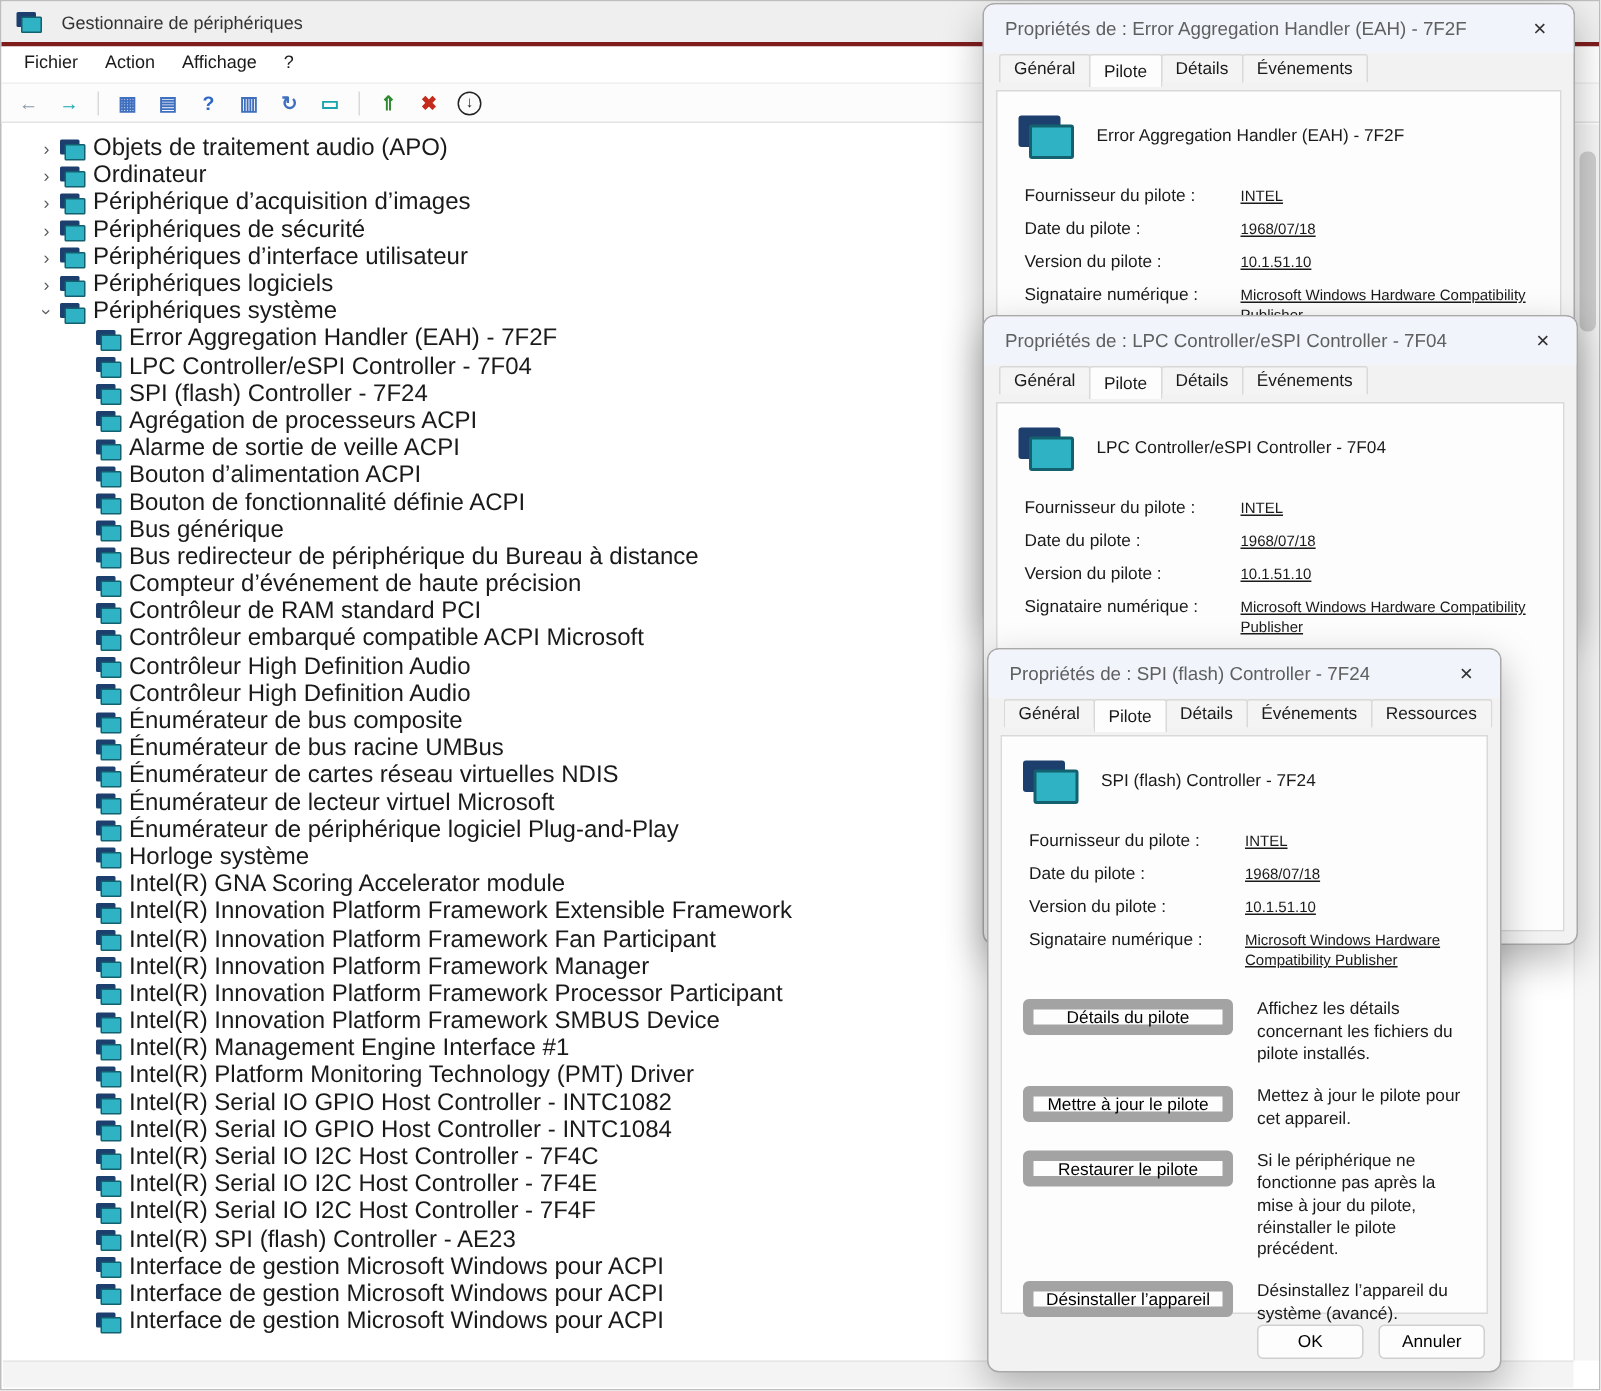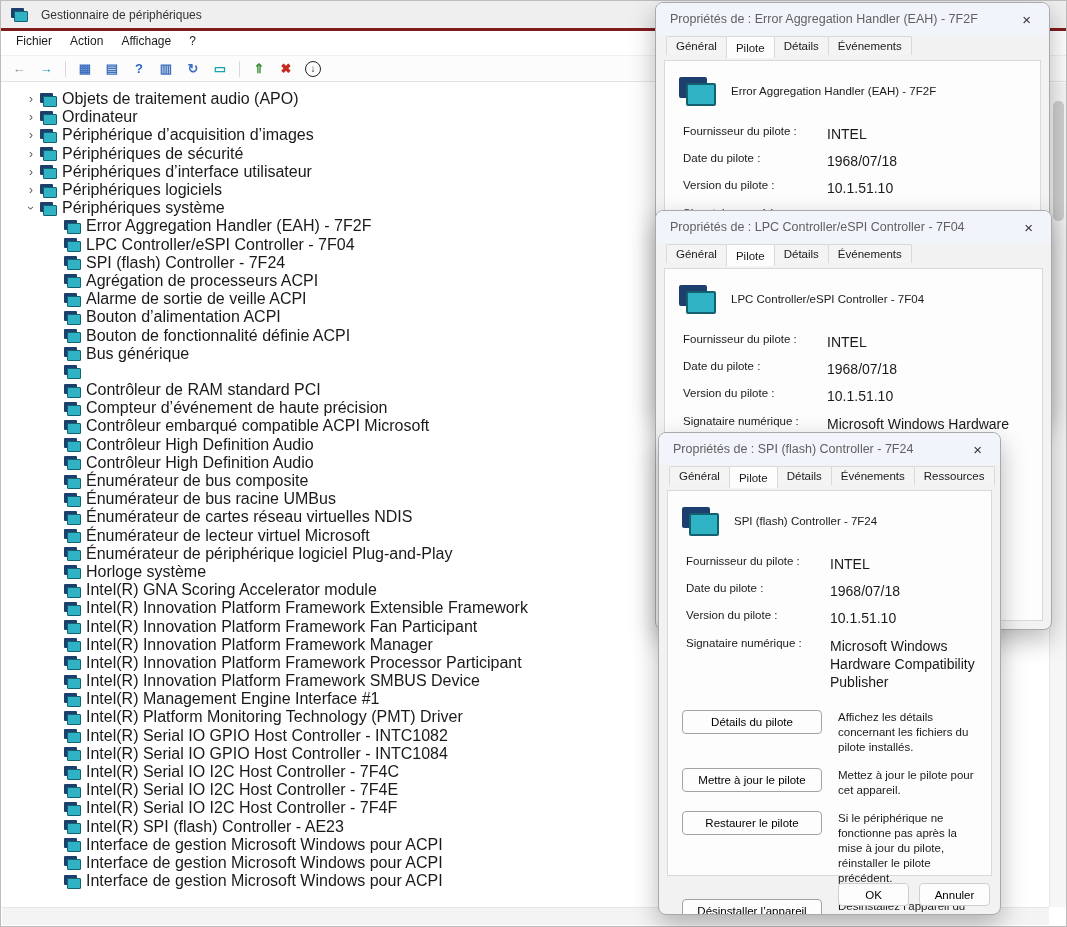--- a/index.html
+++ b/index.html
@@ -46,24 +46,24 @@
   .tab-page { position:absolute; left:8px; right:8px; top:57px; bottom:8px; background:#fdfdfd; border:1px solid #d9d9d9; z-index:1; }
   .dialog.with-footer .tab-page { bottom:38px; }
   .dev-header { display:flex; align-items:center; gap:16px; padding:16px 12px 0 14px; }
   .dlg-dev-icon { width:36px; height:28px; position:relative; flex:0 0 36px; }
   .dlg-dev-icon::before { content:""; position:absolute; left:0; top:0; width:28px; height:21px; background:#1d3f6e; border-radius:2px; }
   .dlg-dev-icon::after { content:""; position:absolute; left:7px; top:6px; width:26px; height:19px; background:#2fb3c4; border:2px solid #13606e; border-radius:2px; }
   .dev-name { font-size:11.5px; }
   .fields { padding:20px 10px 0 18px; }
   .field { display:flex; margin-bottom:9px; }
   .f-label { width:144px; font-size:11.5px; flex:0 0 144px; }
-  .f-value { font-size:14px; width:215px; line-height:1.3; }
+  .f-value { font-size:10px; width:215px; line-height:1.3;text-decoration:underline; }
   .actions { padding:10px 10px 0 14px; }
   .drv-row { display:flex; align-items:flex-start; margin-bottom:13px; }
-  .drv-btn { width:140px; height:24px; flex:0 0 140px; background:#fdfdfd; border:1px solid #a3a3a3; border-radius:4px; font-size:11.5px; font-family:"Liberation Sans",sans-serif; cursor:default; }
+  .drv-btn { width:140px; height:24px; flex:0 0 140px; background:#fdfdfd; border:7px solid #a3a3a3; border-radius:4px; font-size:11.5px; font-family:"Liberation Sans",sans-serif; cursor:default; }
   .drv-desc { margin-left:16px; font-size:11.5px; line-height:1.3; width:212px; }
   .dlg-footer { position:absolute; bottom:8px; right:10px; display:flex; gap:10px; z-index:2; }
   .footer-btn { width:71px; height:23px; background:#fdfdfd; border:1px solid #cfcfcf; border-radius:4px; font-size:11.5px; font-family:"Liberation Sans",sans-serif; cursor:default; }
   #dialog-0 { left:655px; top:2px; width:395px; height:416px; z-index:10; }
   #dialog-1 { left:655px; top:210px; width:397px; height:420px; z-index:11; }
   #dialog-2 { left:658px; top:432px; width:343px; height:483px; z-index:12; }
 </style>
 </head>
 <body>
 
@@ -156,28 +156,29 @@
       <div class="tree-row child">
         <span class="dev-icon"></span>
         <span class="tree-label">Bouton de fonctionnalité définie ACPI</span>
       </div>
       <div class="tree-row child">
         <span class="dev-icon"></span>
         <span class="tree-label">Bus générique</span>
       </div>
       <div class="tree-row child">
         <span class="dev-icon"></span>
+        <span class="tree-label">Bus redirecteur de périphérique du Bureau à distance</span>
+      </div>
+      <div class="tree-row child">
+        <span class="dev-icon"></span>
+        <span class="tree-label">Compteur d’événement de haute précision</span>
       </div>
       <div class="tree-row child">
         <span class="dev-icon"></span>
         <span class="tree-label">Contrôleur de RAM standard PCI</span>
-      </div>
-      <div class="tree-row child">
-        <span class="dev-icon"></span>
-        <span class="tree-label">Compteur d’événement de haute précision</span>
       </div>
       <div class="tree-row child">
         <span class="dev-icon"></span>
         <span class="tree-label">Contrôleur embarqué compatible ACPI Microsoft</span>
       </div>
       <div class="tree-row child">
         <span class="dev-icon"></span>
         <span class="tree-label">Contrôleur High Definition Audio</span>
       </div>
       <div class="tree-row child">

